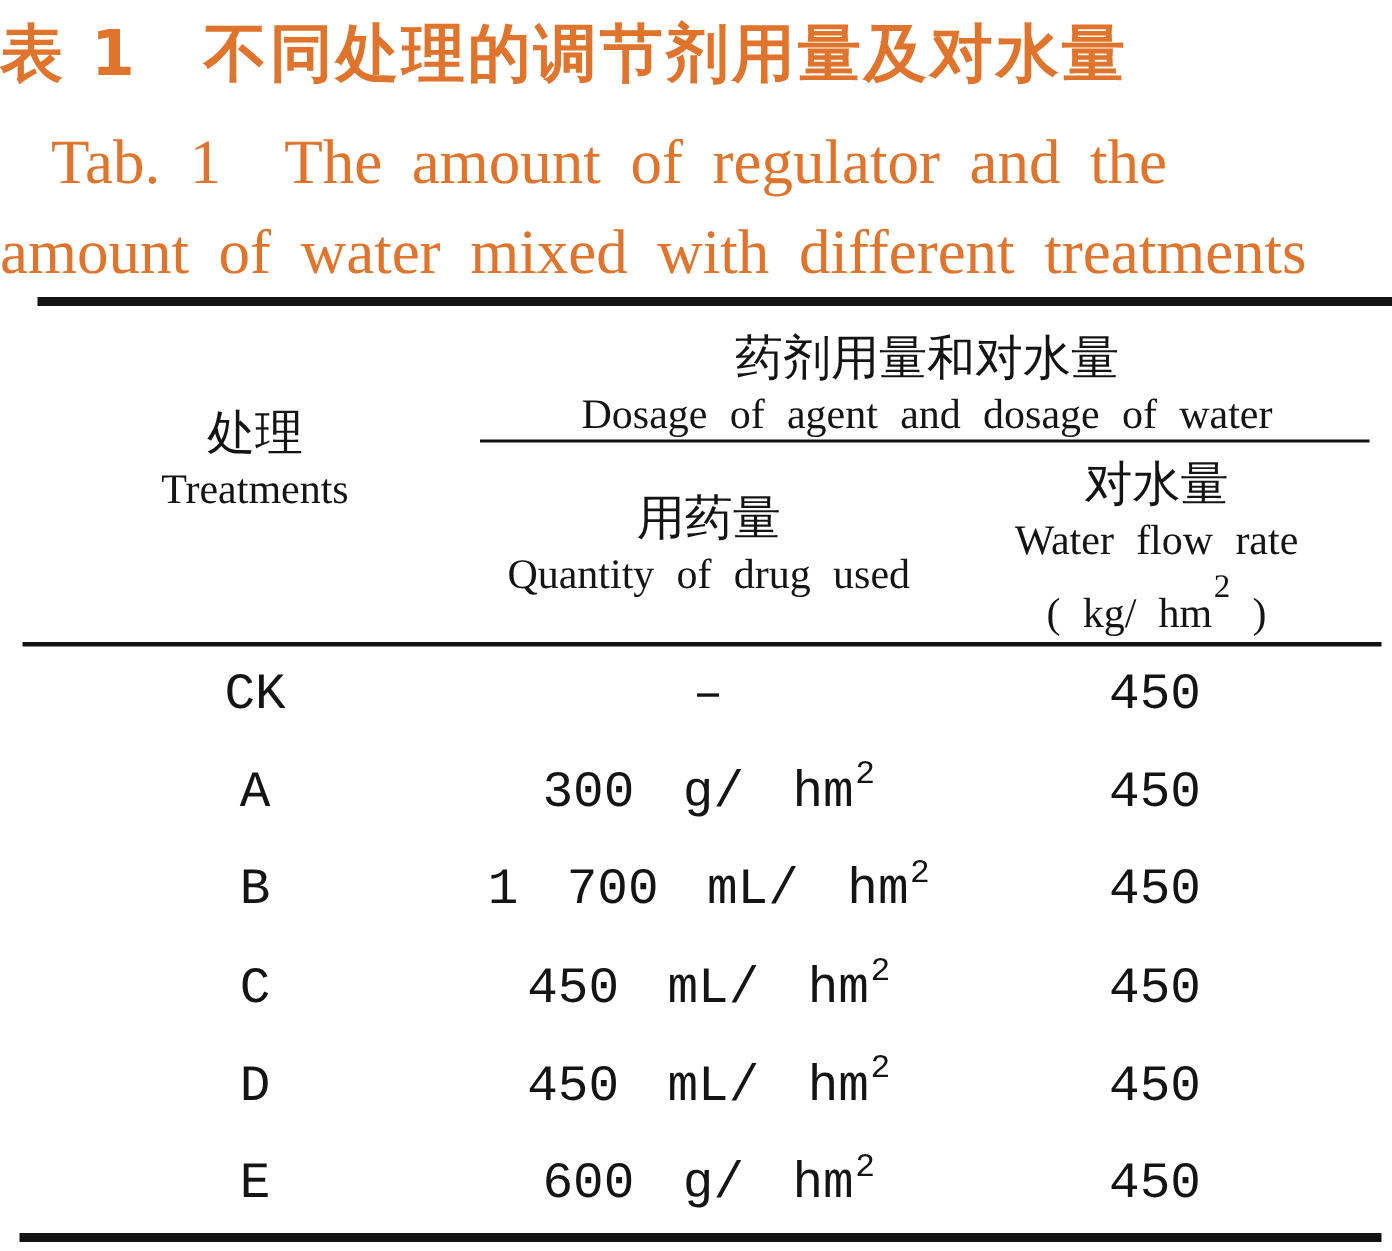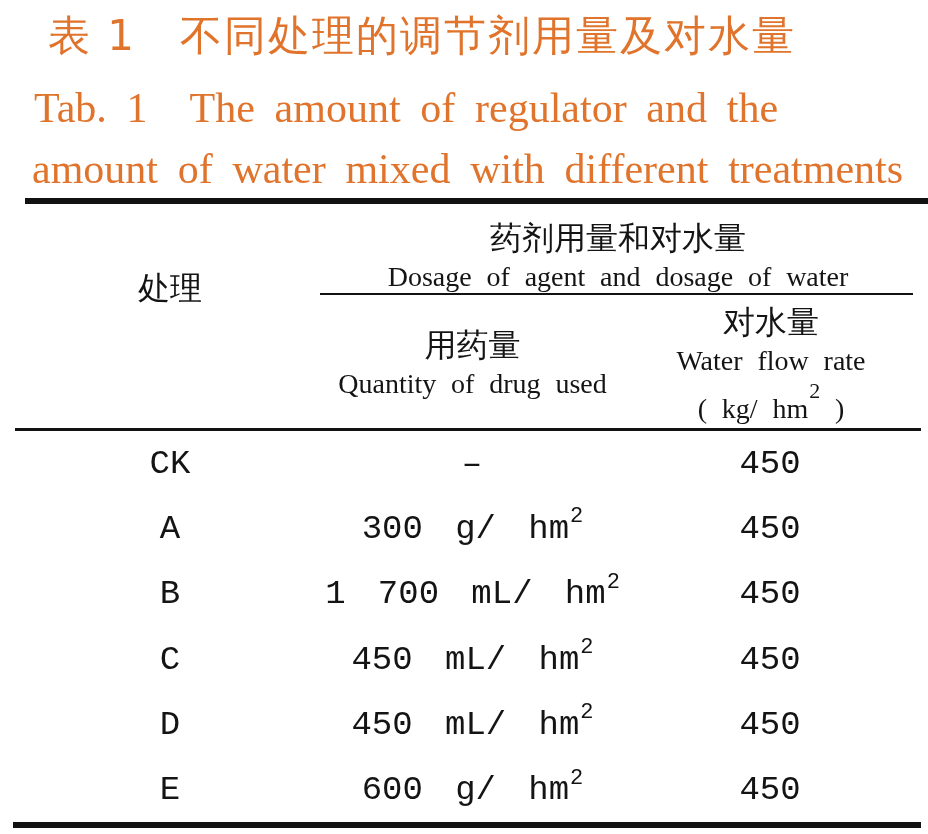--- a/index.html
+++ b/index.html
@@ -8,34 +8,34 @@
     position: relative;
     width: 928px; height: 834px;
     background: #ffffff;
     font-family: "Liberation Serif", "DejaVu Serif", serif;
     color: #141414;
   }
 
   
   .title-zh {
     position: absolute; top: 8px; left: 0; width: 844px;
-    text-align: center; white-space: nowrap;
+    text-align: left; white-space: nowrap;
     font-family: "DejaVu Sans", sans-serif;
-    font-size: 42px; font-weight: 400; letter-spacing: 2px;
+    font-size: 42px; font-weight: 700; letter-spacing: 2px;
     color: var(--accent);
   }
   .title-en {
     position: absolute; left: 0; width: 812px;
     text-align: center; white-space: nowrap;
     font-family: "Liberation Serif", "DejaVu Serif", serif;
     font-size: 42px; font-weight: normal; word-spacing: 0.22em;
     color: var(--accent);
   }
   .title-en.line1 { top: 80px; }
-  .title-en.line2 { top: 145px; margin-left: 32px; }
+  .title-en.line2 { top: 145px; }
 
   
   .rule { position: absolute; background: #121212; }
   .rule-top            { left: 25px;  top: 198px; width: 903px; height: 6px; }
   .rule-group-partial  { left: 320px; top: 293px; width: 593px; height: 2px; }
   .rule-header-bottom  { left: 15px;  top: 428px; width: 906px; height: 3px; }
   .rule-bottom         { left: 13px;  top: 822px; width: 908px; height: 6px; }
 
   
   .hcell { position: absolute; text-align: center; }
@@ -71,20 +71,21 @@
   <div class="title-en line1">Tab. 1　The amount of regulator and the</div>
   <div class="title-en line2">amount of water mixed with different treatments</div>
 
   <div class="rule rule-top"></div>
   <div class="rule rule-group-partial"></div>
   <div class="rule rule-header-bottom"></div>
   <div class="rule rule-bottom"></div>
 
   <div class="hcell h-col1">
     <div class="h-zh">处理</div>
+    <div class="h-en">Treatments</div>
   </div>
 
   <div class="hcell h-col2">
     <div class="h-zh">用药量</div>
     <div class="h-en">Quantity of drug used</div>
   </div>
 
   <div class="hcell h-group">
     <div class="h-zh">药剂用量和对水量</div>
     <div class="h-en">Dosage of agent and dosage of water</div>

